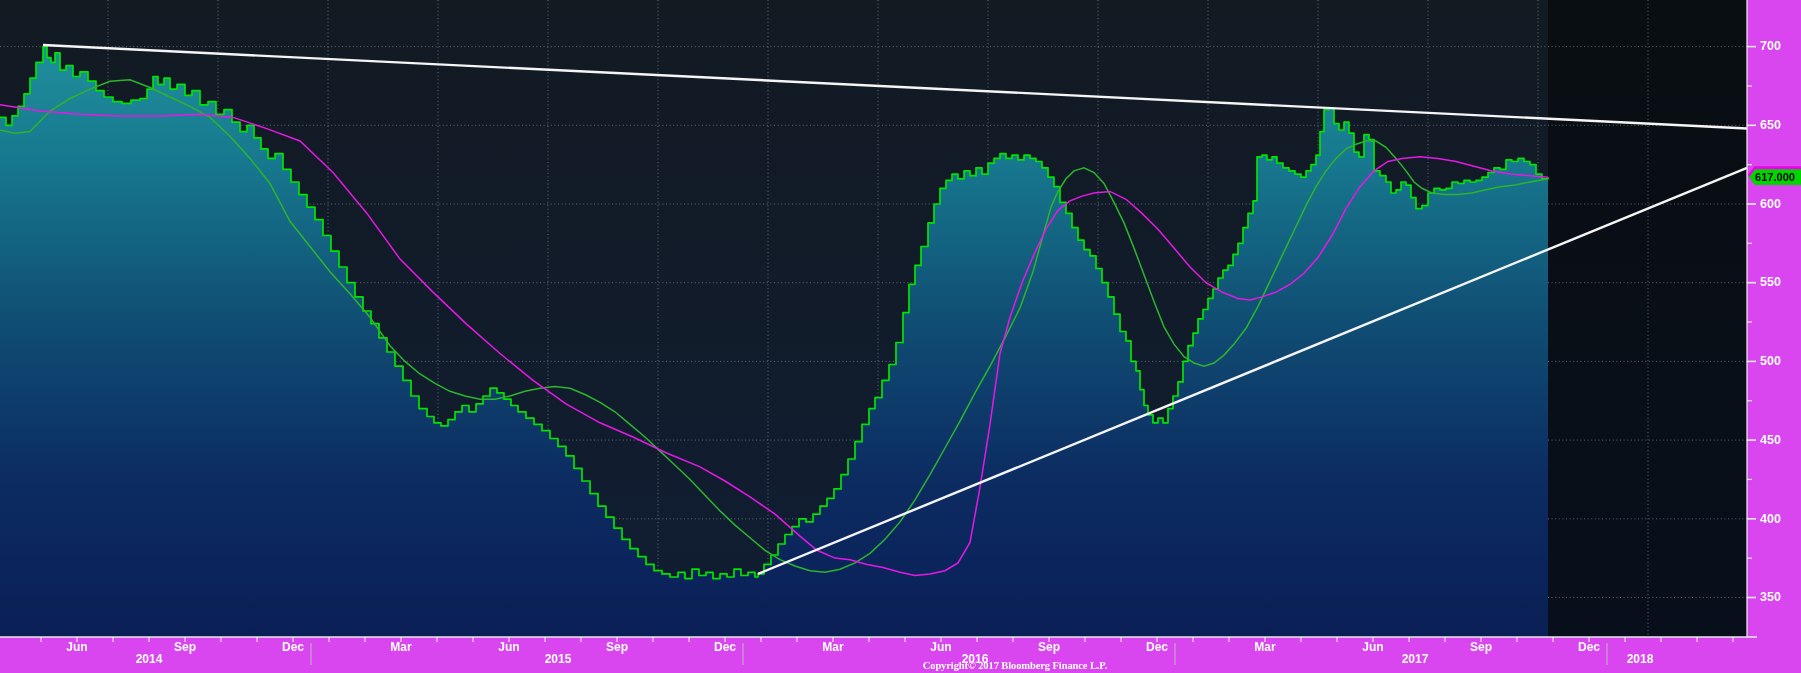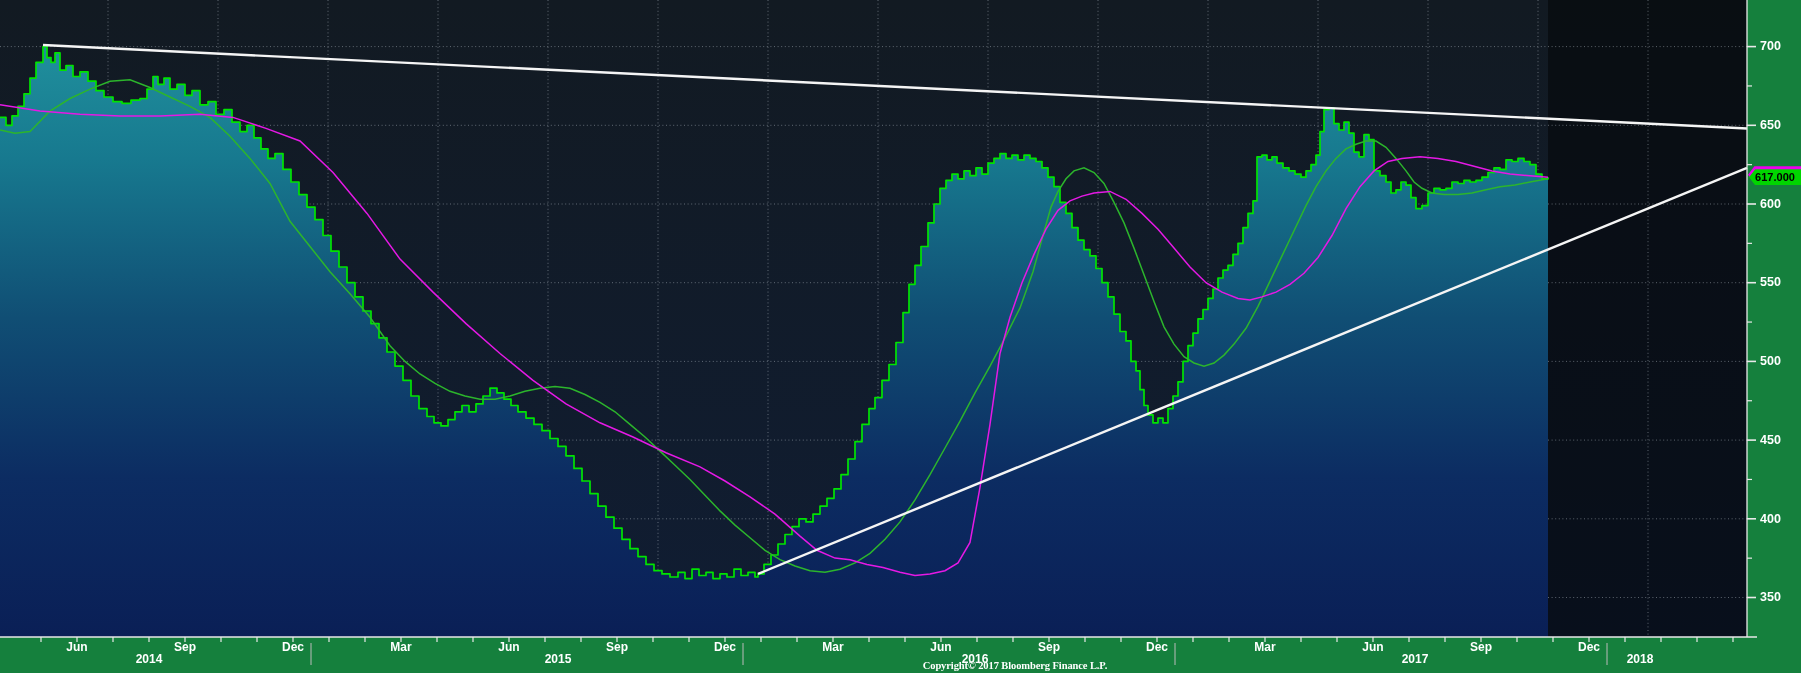--- a/index.html
+++ b/index.html
@@ -1,16 +1,16 @@
 <!DOCTYPE html>
 <html><head>
 <meta charset="utf-8">
 <style>
   html,body{margin:0;padding:0;background:#000;}
-  .stage{position:relative;width:1801px;height:673px;background:#15803d;overflow:hidden;
+  .stage{position:relative;width:1801px;height:673px;background:#d946ef;overflow:hidden;
          font-family:"Liberation Sans",sans-serif;}
   svg{position:absolute;left:0;top:0;}
   .ftext{position:absolute;color:#fff;font-size:10.5px;font-weight:700;letter-spacing:-0.1px;white-space:nowrap;}
   .footer-title{left:2px;top:660px;}
   .footer-copy{left:1015px;top:660px;transform:translateX(-50%);font-family:Liberation Serif, serif;}
   .footer-time{right:80px;top:676px;}
   .price-tag-wrap{position:absolute;left:1748px;top:168px;width:53px;height:17px;}
   .price-tag-behind{position:absolute;left:0px;top:-3px;width:53px;height:17px;background:#ee00ee;
       clip-path:polygon(0 50%,12% 0,100% 0,100% 100%,12% 100%);}
   .price-tag{position:absolute;left:1px;top:0px;width:52px;height:16px;background:#00d500;

